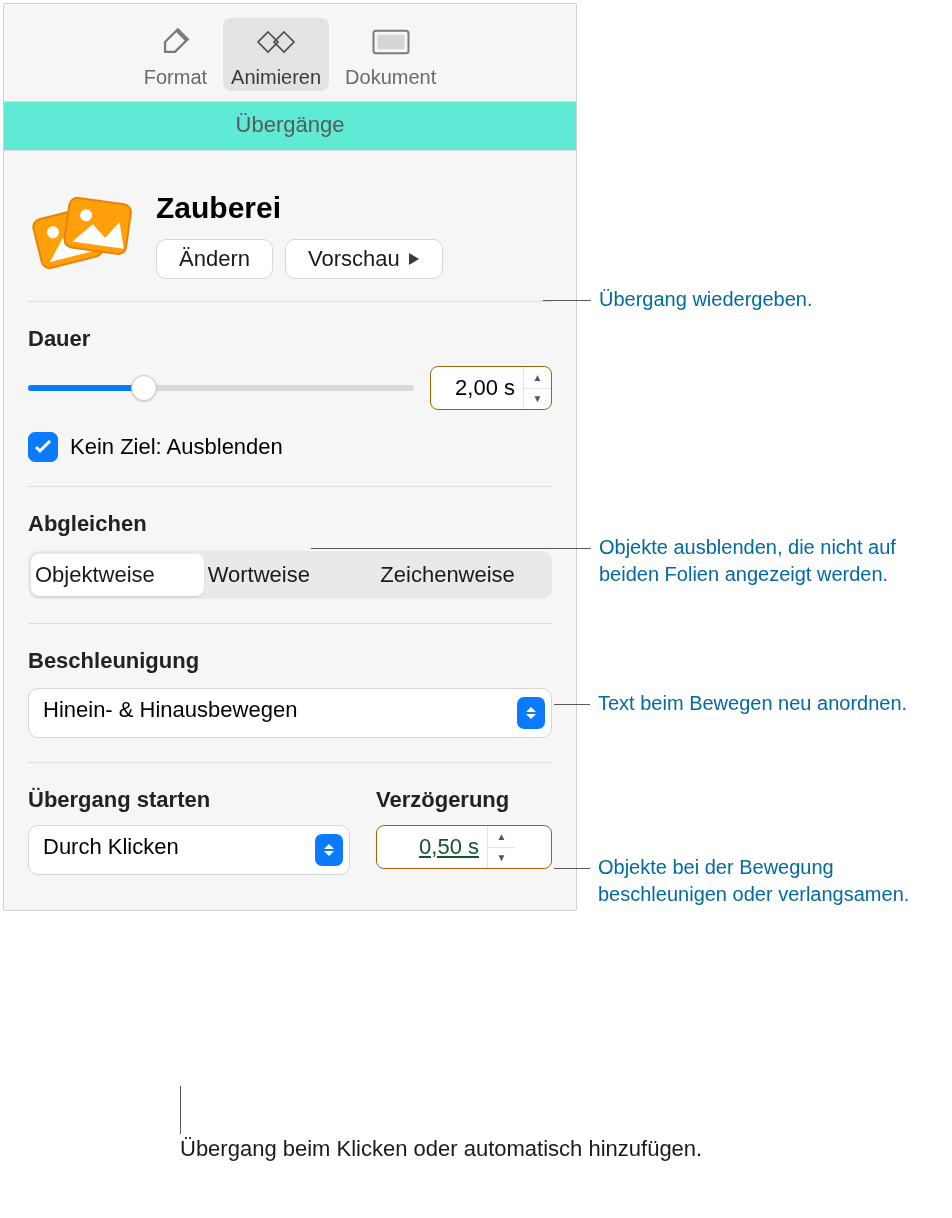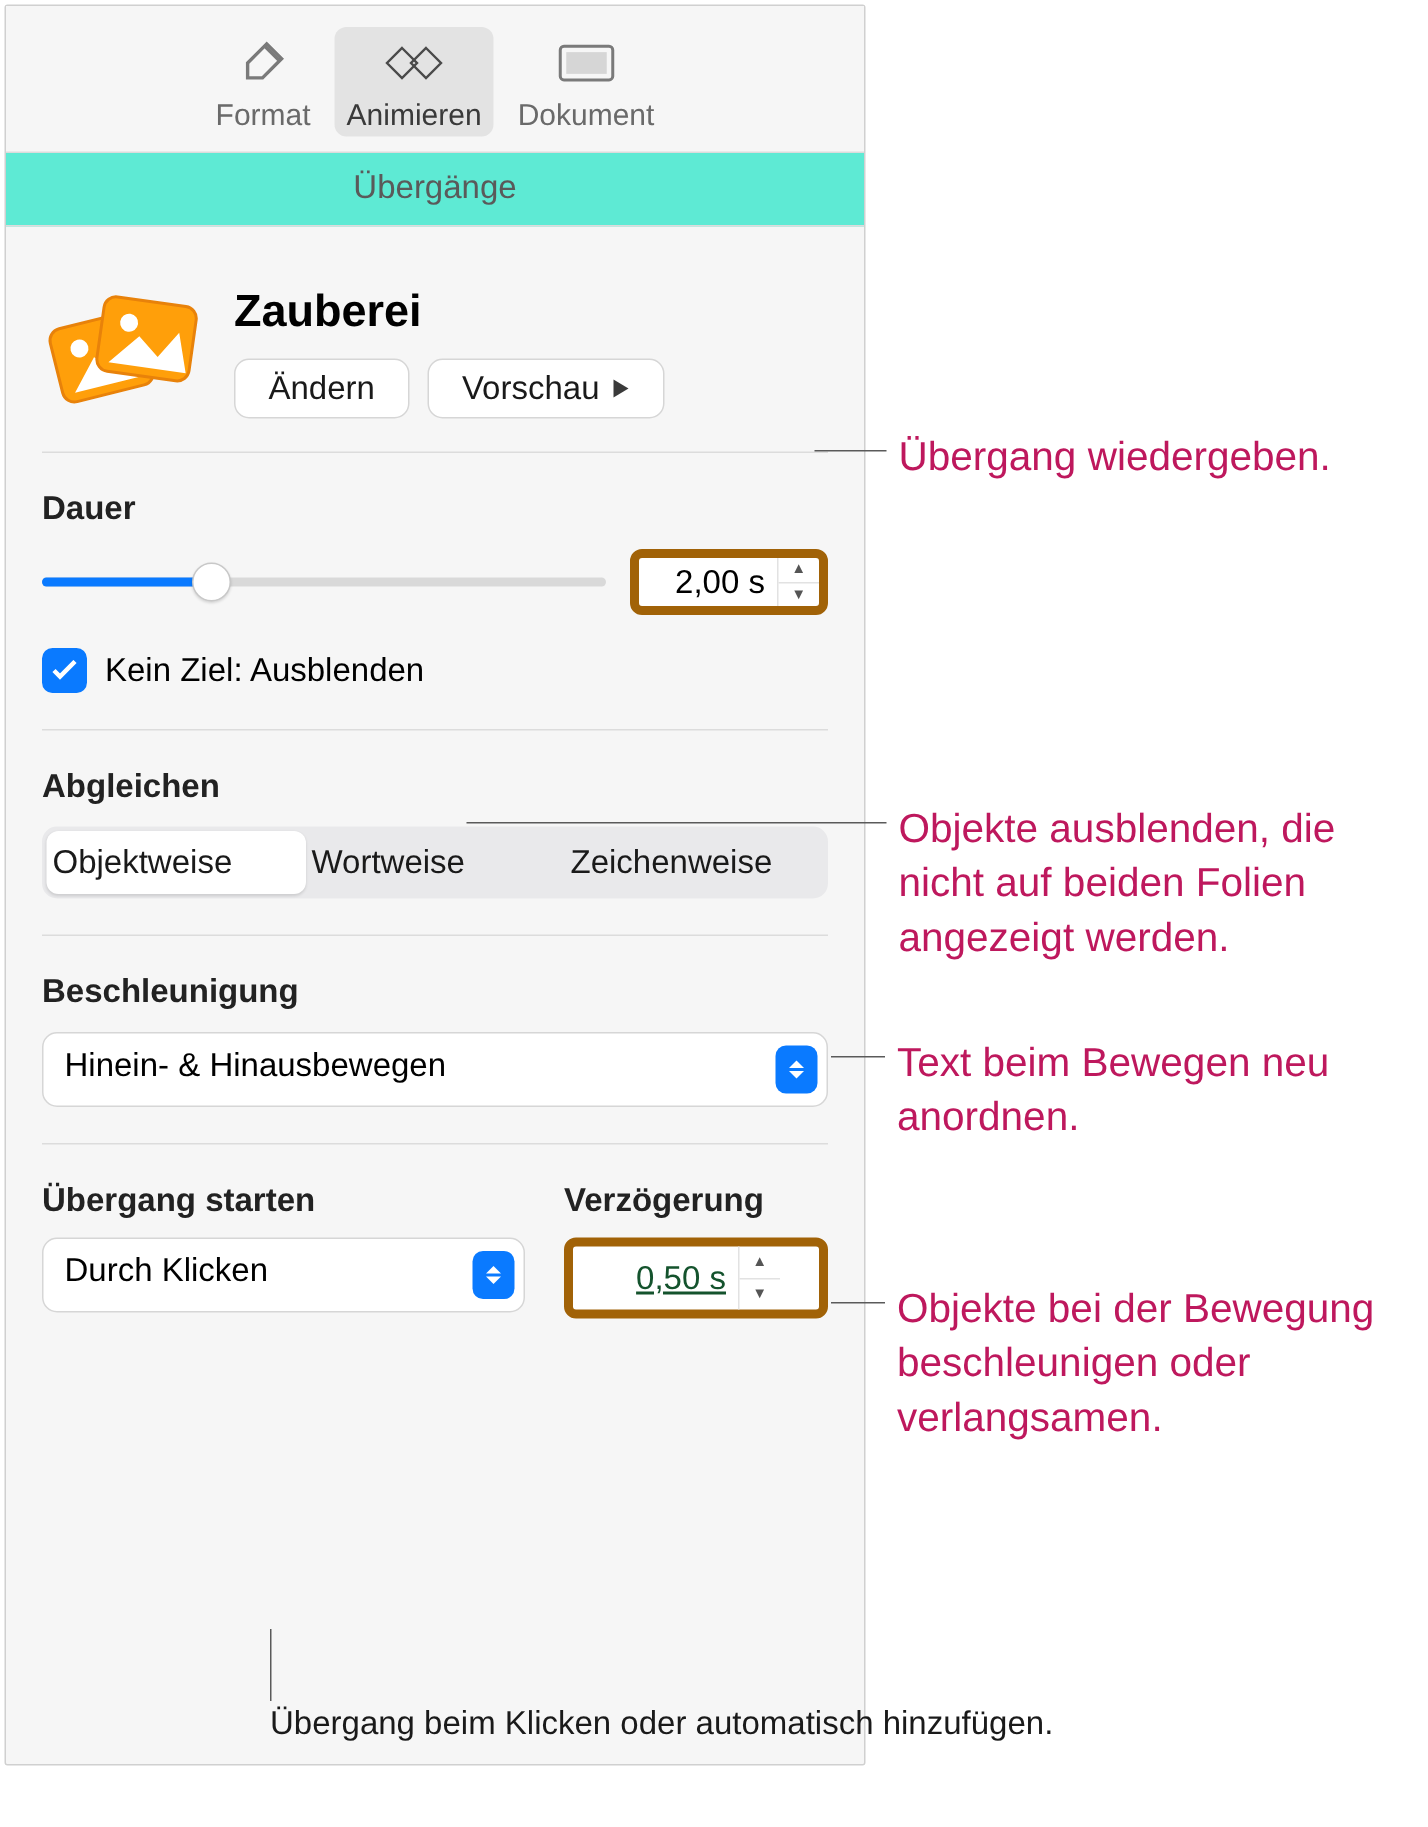--- a/index.html
+++ b/index.html
@@ -12,21 +12,21 @@
     overflow: hidden;
     font-size: 22px;
     color: #000;
   }
 
   .panel {
     position: absolute;
     left: 3px;
     top: 3px;
     width: 574px;
-    height: 1174px;
+    height: 908px;
     background: #f6f6f6;
     border: 1px solid #d0d0d0;
     border-radius: 2px;
   }
 
   
   .toolbar {
     display: flex;
     justify-content: center;
     gap: 8px;
@@ -105,21 +105,21 @@
   .slider-fill {
     position:absolute; left:0; top:50%; transform:translateY(-50%);
     height:6px; background:#0a7aff; border-radius:3px; width:30%;
   }
   .slider-thumb {
     position:absolute; top:50%; left:30%; transform:translate(-50%,-50%);
     width:26px; height:26px; background:#fff; border:1px solid #c8c8c8; border-radius:50%;
     box-shadow: 0 1px 2px rgba(0,0,0,.15);
   }
   .spin-field {
-    display:flex; align-items:stretch; background:#fff; border:6px solid #a16207; border-radius:8px;
+    display:flex; align-items:stretch; background:#fff; border:1px solid #a16207; border-radius:8px;
     height:44px;
   }
   .spin-field input {
     border:none; outline:none; width:92px; text-align:right; padding:0 8px 0 12px; font-size:22px; background:transparent;
   }
   .spin-field input:disabled { color:#14532d;text-decoration:underline; }
   .spin-btns { display:flex; flex-direction:column; border-left:1px solid #e2e2e2; width:28px; }
   .spin-btns div { flex:1; display:flex; align-items:center; justify-content:center; font-size:10px; color:#555; cursor:default; }
   .spin-btns div:first-child { border-bottom:1px solid #e2e2e2; }
 
@@ -160,21 +160,21 @@
   
   .callout {
     position:absolute;
     display:flex;
     align-items:flex-start;
   }
   .callout .line {
     height:1px; background:#5a5a5a; flex-shrink:0; margin-top:14px;
   }
   .callout .text {
-    font-size:27px; color:#be185d; line-height:1.35; padding-left:8px;
+    font-size:20px; color:#0369a1; line-height:1.35; padding-left:8px;
     width: 350px;
   }
 
   .callout-bottom {
     position:absolute; left:180px; width:600px;
   }
   .callout-bottom .vline {
     position:absolute; top:0; left:0; width:1px; height:48px; background:#5a5a5a;
   }
   .callout-bottom .text {

